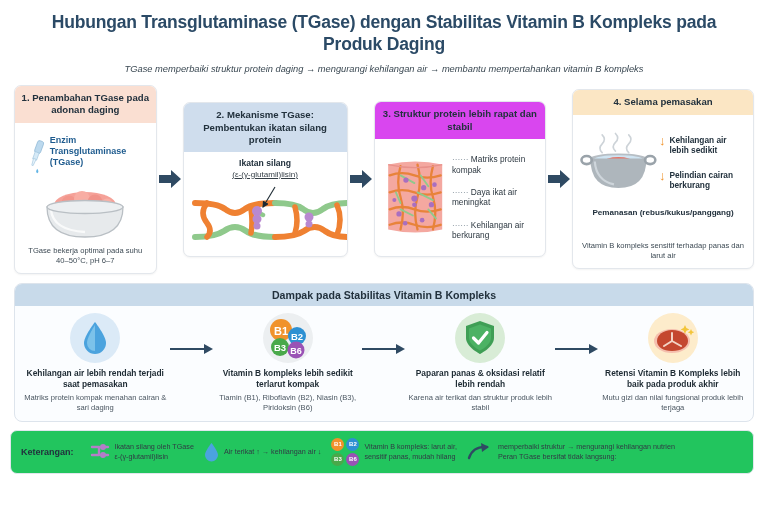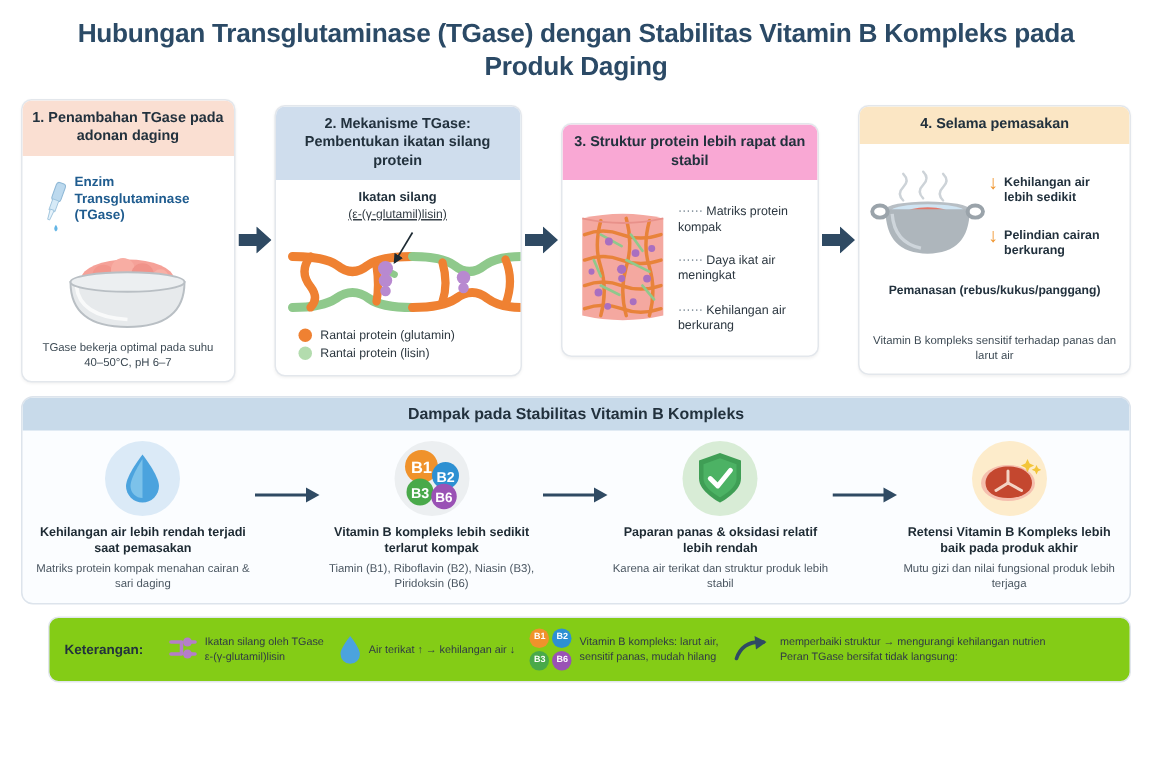--- a/index.html
+++ b/index.html
@@ -38,21 +38,21 @@
   .p1 { width: 152px; }
   .p2 { width: 176px; }
   .p3 { width: 184px; }
   .p4 { width: 194px; }
   .panel-head {
     text-align: center; font-size: 9.6px; font-weight: bold;
     color: #22313d; padding: 6px 5px; line-height: 1.3;
   }
   .h1 { background: #fadfd2; }
   .h2 { background: #cfdded; }
-  .h3 { background: #f9a8d4; }
+  .h3 { background: #d946ef; }
   .h4 { background: #fbe6c4; }
   .panel-body { flex: 1; padding: 6px 7px 7px 7px; position: relative; display:flex; flex-direction:column; }
   .panel-caption {
     text-align: center; font-size: 7.6px; color: #3d4a54; line-height: 1.32;
     margin-top: auto; padding-top: 3px;
   }
   .panel-caption.b { font-weight: bold; font-size: 8.1px; color:#22313d; }
 
   .conn {
     width: 26px; display: flex; align-items: center; justify-content: center;
@@ -101,40 +101,41 @@
   }
   .c-blue { background: #dbeaf7; }
   .c-grey { background: #eceff1; }
   .c-green { background: #d8ecd6; }
   .c-amber { background: #fdeccb; }
   .imp-title { font-size: 8.4px; font-weight: bold; color: #1d2a33; line-height: 1.3; }
   .imp-desc { font-size: 7.6px; color: #4a5661; line-height: 1.32; margin-top: 3px; }
 
   
   .legend {
-    margin: 8px 14px 0 32px;
-    background: #84cc16; border: 1px solid #e1e6ed; border-radius: 7px;
+    margin: 8px 14px 0 10px;
+    background: #22c55e; border: 1px solid #e1e6ed; border-radius: 7px;
     padding: 7px 10px; display: flex; align-items: center; gap: 10px;
   }
   .legend-title { font-size: 9px; font-weight: bold; color: #22313d; flex-shrink:0; padding-right:6px;}
   .leg-item { display: flex; align-items: center; gap: 5px; }
   .leg-txt { font-size: 7.2px; color: #303b44; line-height: 1.3; }
   .vit-grid { display:grid; grid-template-columns: 13px 13px; gap:2px; flex-shrink:0; }
   .vchip { width:13px; height:13px; border-radius:50%; color:#fff; font-size:6px; font-weight:bold;
            display:flex; align-items:center; justify-content:center; }
   .v-b1 { background:#f0922b; } .v-b2 { background:#2d90d2; }
   .v-b3 { background:#49a94a; } .v-b6 { background:#9a52b5; }
 </style>
 </head>
 <body>
 
 <div class="page">
 
   <div class="title-wrap">
     <div class="main-title">Hubungan Transglutaminase (TGase) dengan Stabilitas Vitamin B Kompleks pada Produk Daging</div>
+    <div class="subtitle">TGase memperbaiki struktur protein daging → mengurangi kehilangan air → membantu mempertahankan vitamin B kompleks</div>
   </div>
 
   <div class="stage-row">
 
     <div class="panel p1">
       <div class="panel-head h1">1. Penambahan TGase pada adonan daging</div>
       <div class="panel-body">
         <div class="p1-top">
           <svg width="34" height="52" viewBox="0 0 34 52">
             <g transform="rotate(20 17 26)">
@@ -194,30 +195,20 @@
           <circle cx="66" cy="45" r="3.5" fill="#b889d0"></circle>
           <circle cx="118" cy="36" r="4.5" fill="#b889d0"></circle>
           <circle cx="118" cy="43" r="3.5" fill="#b889d0"></circle>
           <path d="M84 6 L72 26" stroke="#1d2a33" stroke-width="1.1" marker-end="url(#ah2)"></path>
           <defs>
               <marker id="ah2" markerWidth="6" markerHeight="6" refX="5" refY="3" orient="auto">
             <path d="M0 0 L6 3 L0 6 z" fill="#1d2a33"></path>
               </marker>
             </defs>
         </svg>
-        <div class="legend2">
-          <div class="row">
-            <span class="dot" style="background:#ef8132"></span>
-            <span class="txt">Rantai protein (glutamin)</span>
-          </div>
-          <div class="row">
-            <span class="dot" style="background:#b3dcae"></span>
-            <span class="txt">Rantai protein (lisin)</span>
-          </div>
-        </div>
       </div>
     </div>
 
     <div class="conn">
       <svg width="22" height="18" viewBox="0 0 22 18">
         <path d="M0 5 H12 V0 L22 9 L12 18 V13 H0 Z" fill="#2f4a63"></path>
       </svg>
     </div>
 
     <div class="panel p3">

